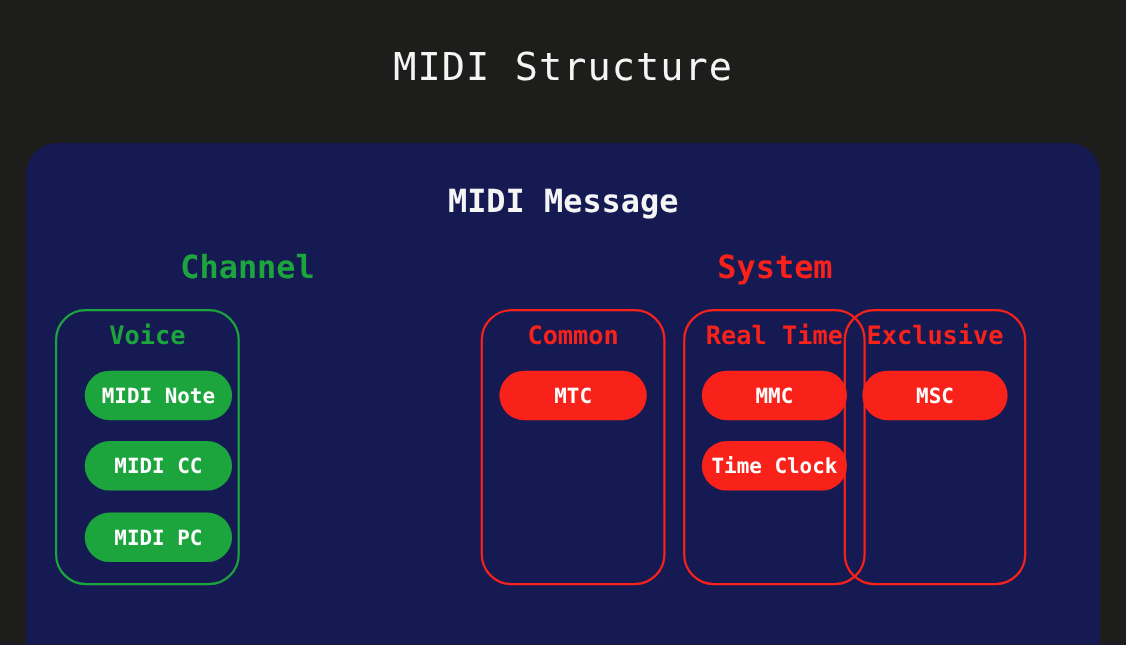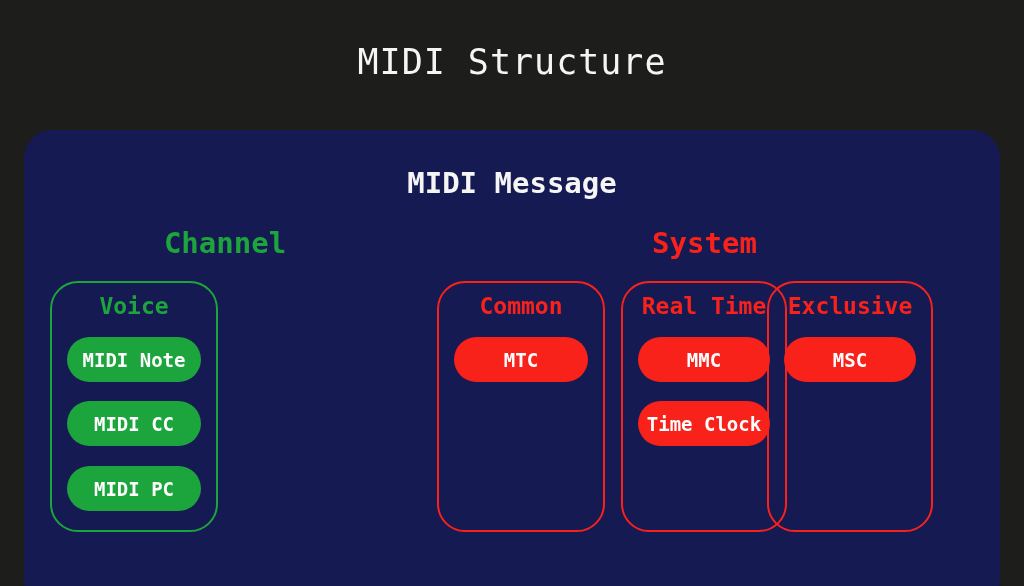--- a/index.html
+++ b/index.html
@@ -43,21 +43,21 @@
     position:absolute;left:0;top:10px;width:100%;
     text-align:center;font-size:23px;
   }
   .col.green .col-heading{color:var(--green);}
   .col.red .col-heading{color:var(--red);}
   .chip{
     position:absolute;left:15px;width:calc(100% - 30px);height:45px;
     display:flex;align-items:center;justify-content:center;
     color:#FFFFFF;font-size:19px;white-space:nowrap;
   }
-  .col.green .chip{background:var(--green);}
+  .col.green .chip{background:var(--green);margin-left:10px;}
   .col.red .chip{background:var(--red);}
   .chip.row1{top:54px;}
   .chip.row2{top:118px;}
   .chip.row3{top:183px;}
   .note{
     position:absolute;left:0;top:121px;width:100%;
     text-align:center;color:var(--green);font-size:20px;line-height:21px;
   }
   .col-voice{left:26px;width:168px;padding-left:48px;}
   .col-mode{left:210px;width:166px;}

